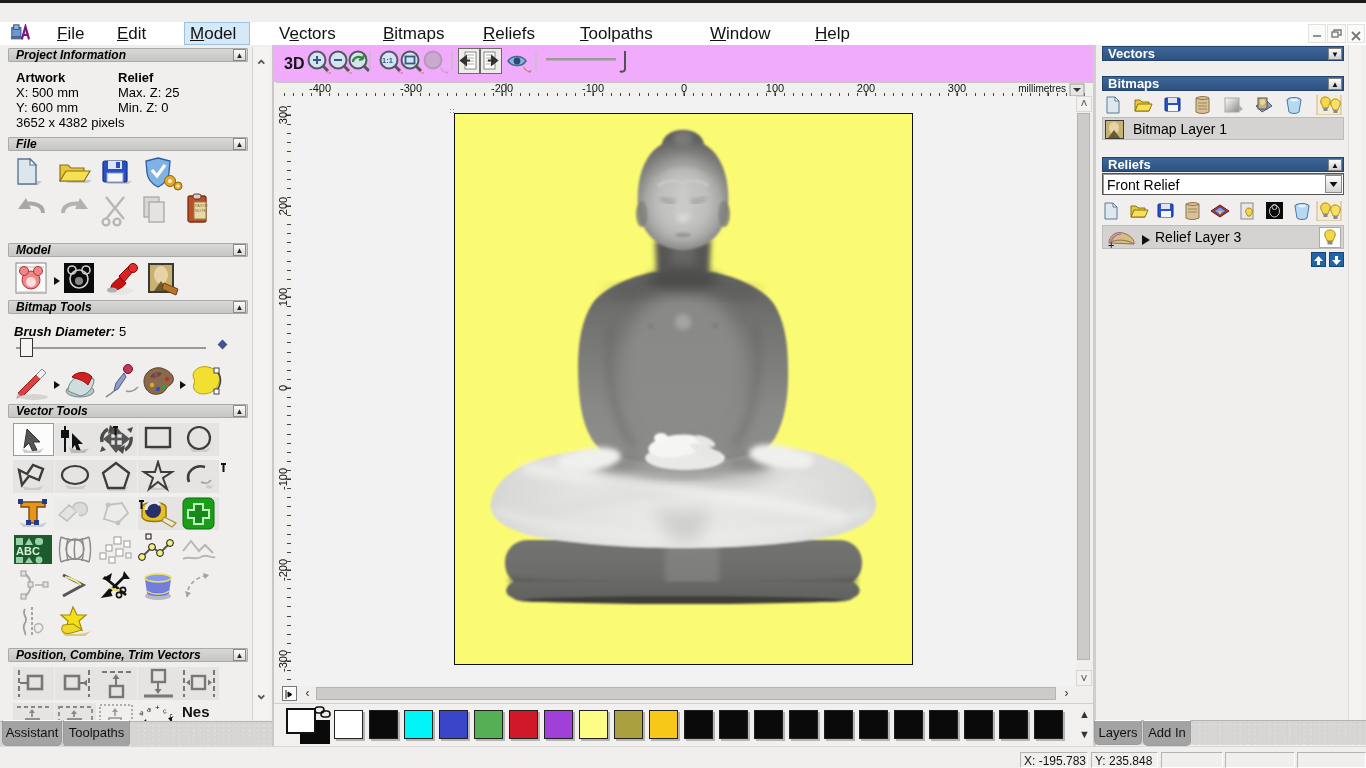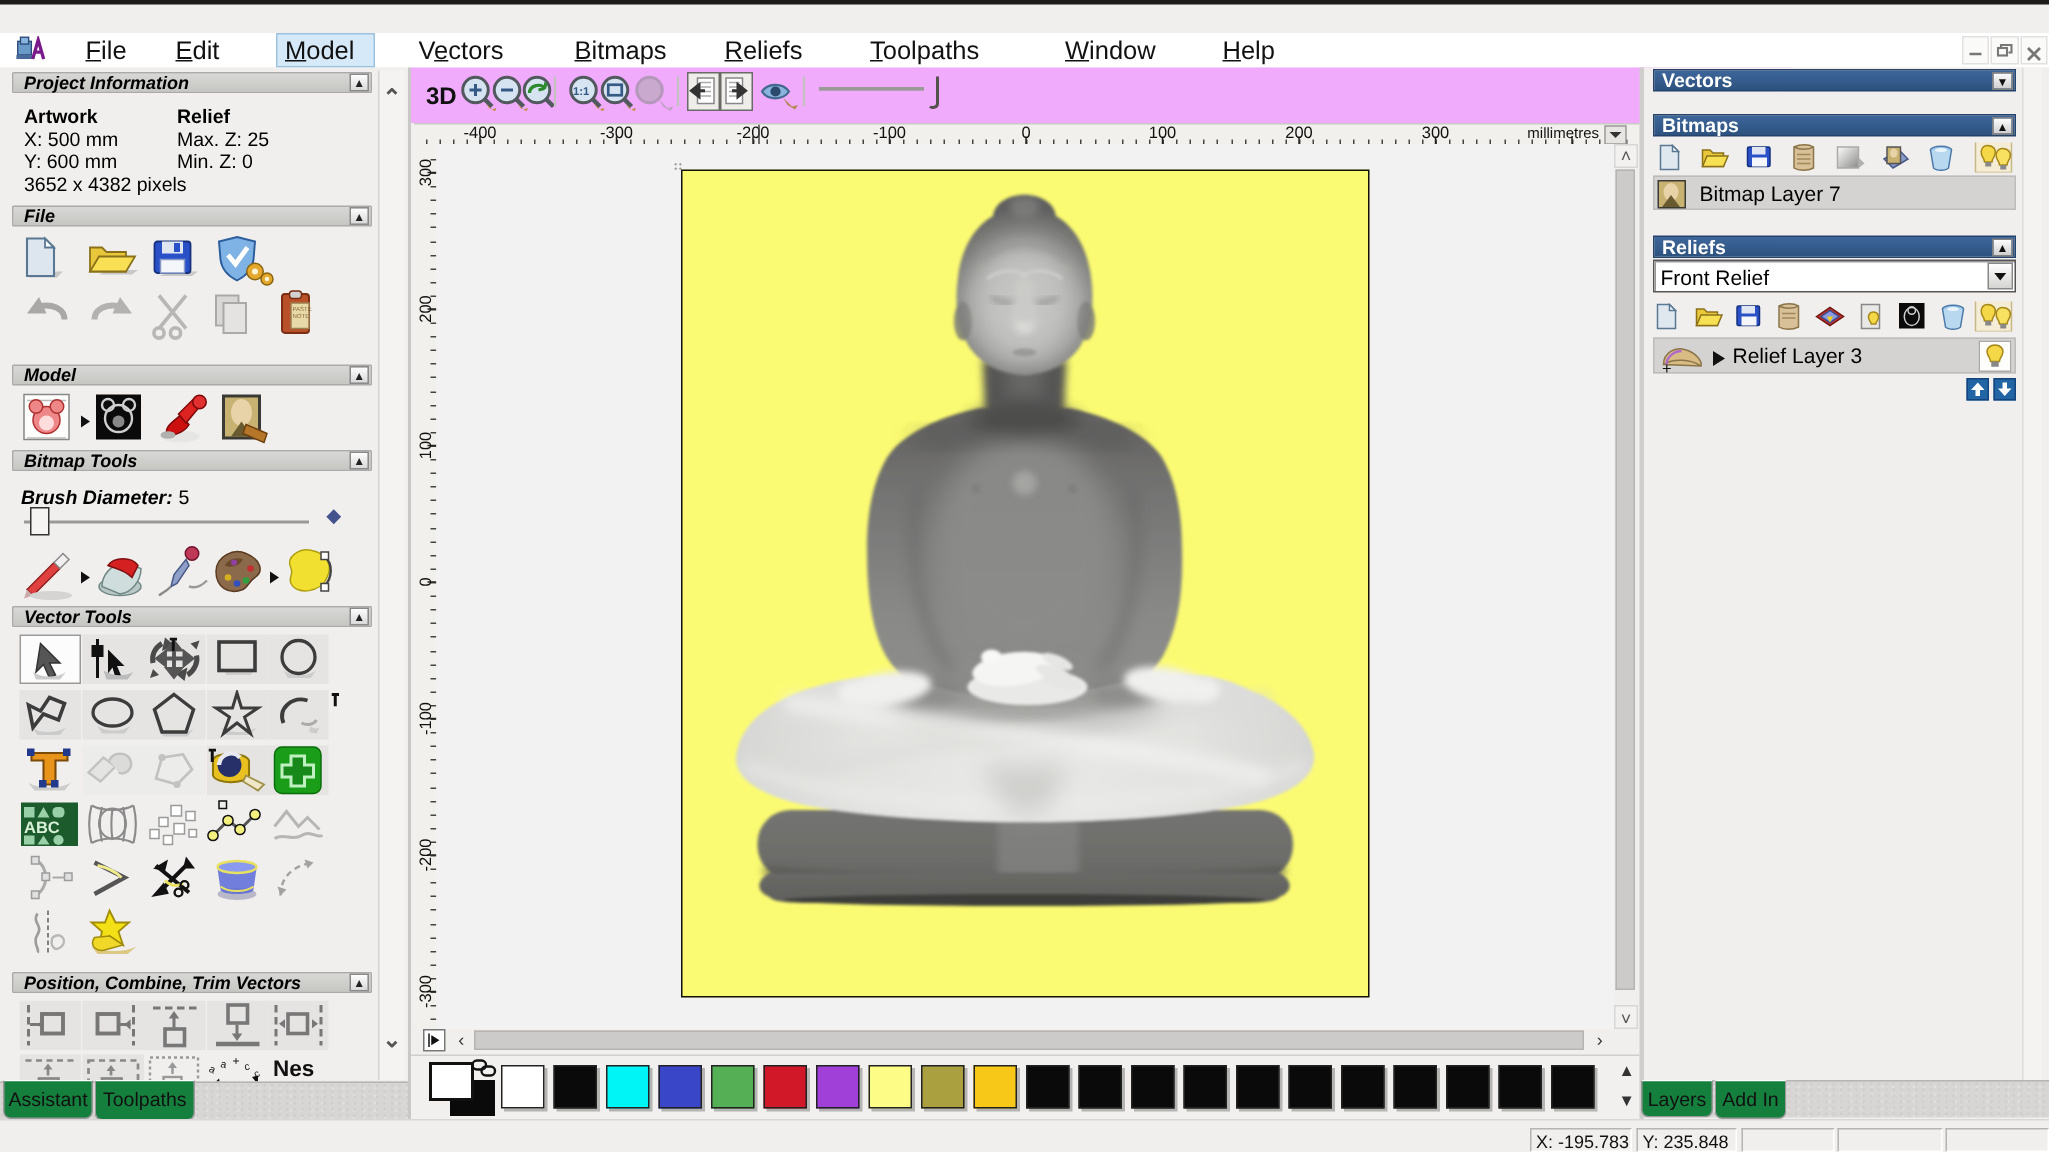--- a/index.html
+++ b/index.html
@@ -26,21 +26,21 @@
 #lpborder { left:272px; top:45px; width:2px; height:723px; background:#c9c8c6; }
 
 .ltext { position:absolute; font-size:13px; color:#000; }
 .lbold { font-weight:bold; }
 
 
 .vtb { position:absolute; width:41px; height:33px; background:#e5e4e2; }
 .vtbs { background:#fcfcfc; border:1px solid #9a9a9a; }
 
 
-.tab { position:absolute; background:#15803d; border:1px solid #9a9a9a; border-top:1px solid #fdfdfd; font-size:13px; color:#111; text-align:center; }
+.tab { position:absolute; background:#a3a3a3; border:1px solid #9a9a9a; border-top:1px solid #fdfdfd; font-size:13px; color:#111; text-align:center; }
 .tabgray { position:absolute; background:#d7d6d4; background-image:radial-gradient(circle at 30% 40%, #cfcecb 0 0.8px, transparent 1px), radial-gradient(circle at 70% 70%, #e0dfdd 0 0.8px, transparent 1px); background-size:5px 4px, 7px 5px; border-top:1px solid #b5b4b2; }
 
 
 #centertool { left:274px; top:45px; width:921px; height:37px; background:#f0abfc; }
 #rulertop { left:276px; top:82px; width:817px; height:14px; background:#f1f0ec; border-top:1px solid #c9c8c4; font-size:11px; color:#111; }
 #rulerleft { left:276px; top:96px; width:15px; height:590px; background:#f1f0ec; font-size:11px; color:#111; }
 #rulercorner { left:276px; top:82px; width:15px; height:14px; background:#e8e7e3; border:1px solid #bbb; }
 #canvas { left:291px; top:96px; width:785px; height:590px; background:#f3f2f3; }
 #vscroll { left:1076px; top:96px; width:16px; height:590px; background:#f0efed; }
 #hscroll { left:276px; top:686px; width:800px; height:17px; background:#f0efed; }
@@ -1032,21 +1032,21 @@
             <rect x="3.5" y="12" width="4" height="3" fill="#888"></rect>
           </g>
       </svg>
     </div>
     <div class="layerrow" style="top:72px; height:23px;">
       <div class="abs" style="left:2px; top:2px; width:19px; height:19px; background:#3a3a34;"><svg width="19" height="19">
             <rect x="1" y="1" width="17" height="17" fill="#c8b272"></rect>
             <ellipse cx="9" cy="8" rx="5" ry="6" fill="#e8d2a8"></ellipse>
             <path d="M3 18 L9 10 L15 18 Z" fill="#6a5a30"></path>
           </svg></div>
-      <div class="abs" style="left:30px; top:3px; font-size:14px; color:#000;">Bitmap Layer 7</div>
+      <div class="abs" style="left:30px; top:3px; font-size:14px; color:#000;">Bitmap Layer 1</div>
     </div>
     <div class="rhdr" style="top:112px;">Reliefs<span class="cbtn">▲</span></div>
     <div class="abs" style="left:6px; top:128px; width:242px; height:22px; background:#fff; border:1px solid #555; box-shadow:inset 1px 1px 0 #999;">
       <div class="abs" style="left:4px; top:3px; font-size:14px; color:#000;">Front Relief</div>
       <div class="abs" style="right:1px; top:1px; width:17px; height:18px; background:linear-gradient(#fefefe,#d4d4d2); border:1px solid #888;"><svg width="15" height="16">
             <path d="M3.5 6 l4 5 l4 -5 Z" fill="#111"></path>
           </svg></div>
     </div>
     <div class="abs" style="left:6px; top:156px;">
       <svg width="242" height="20">

